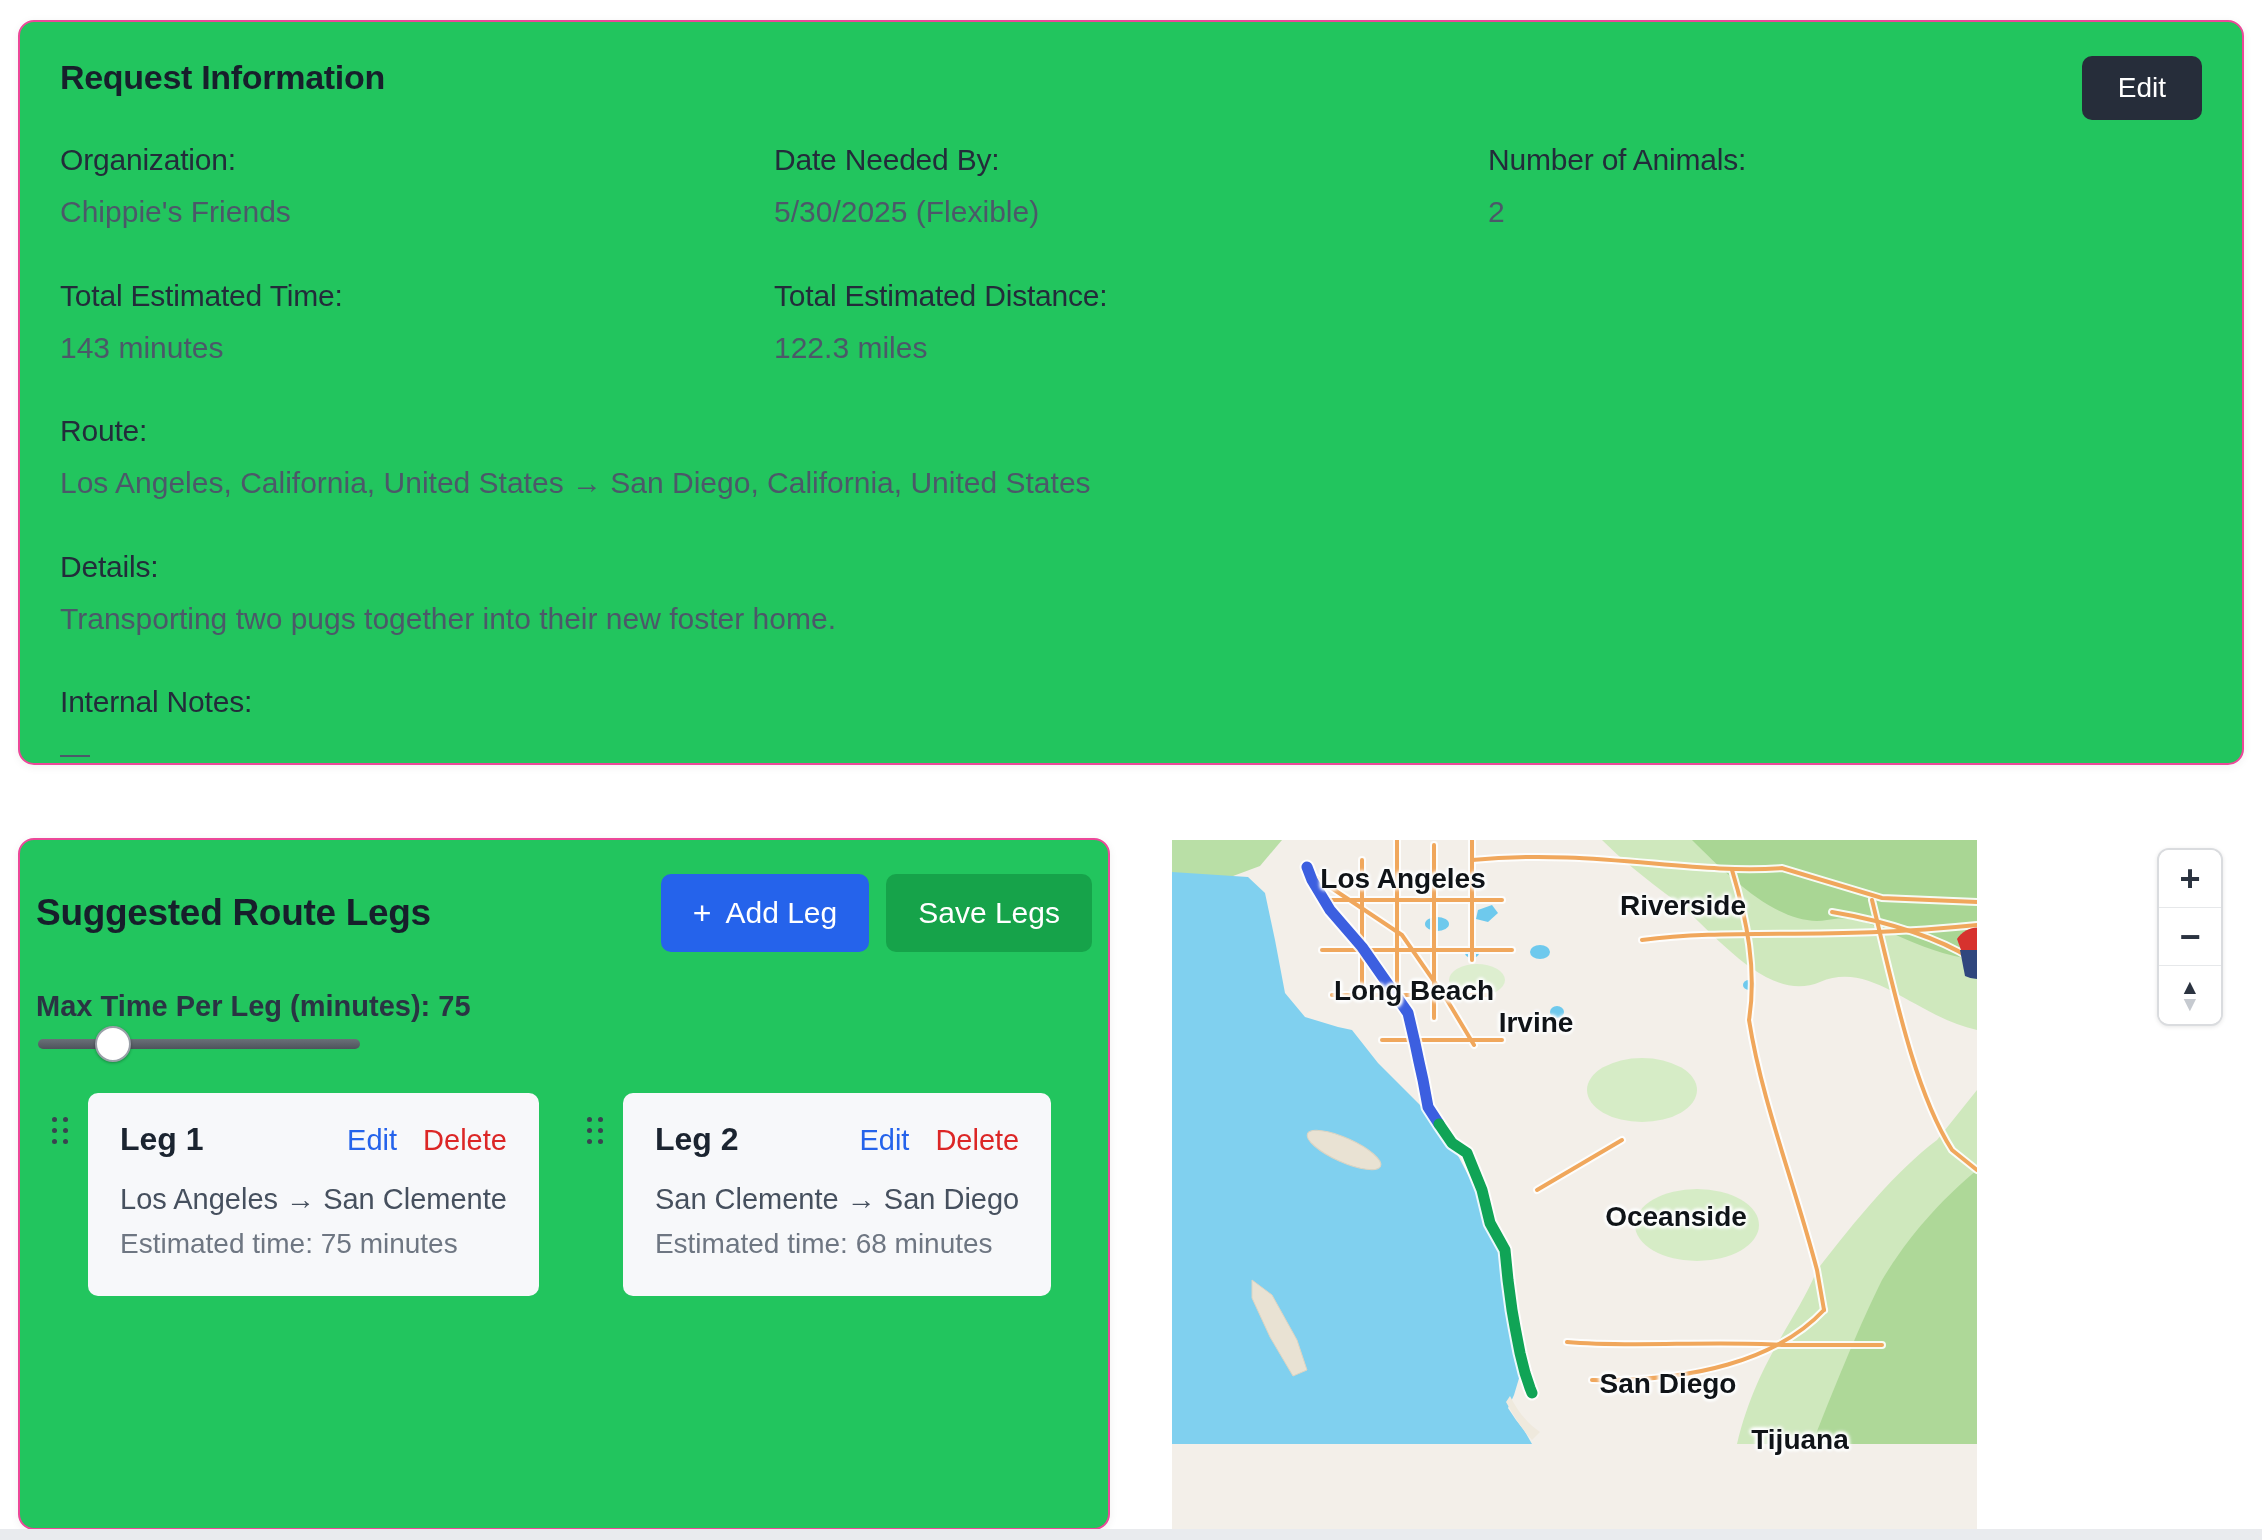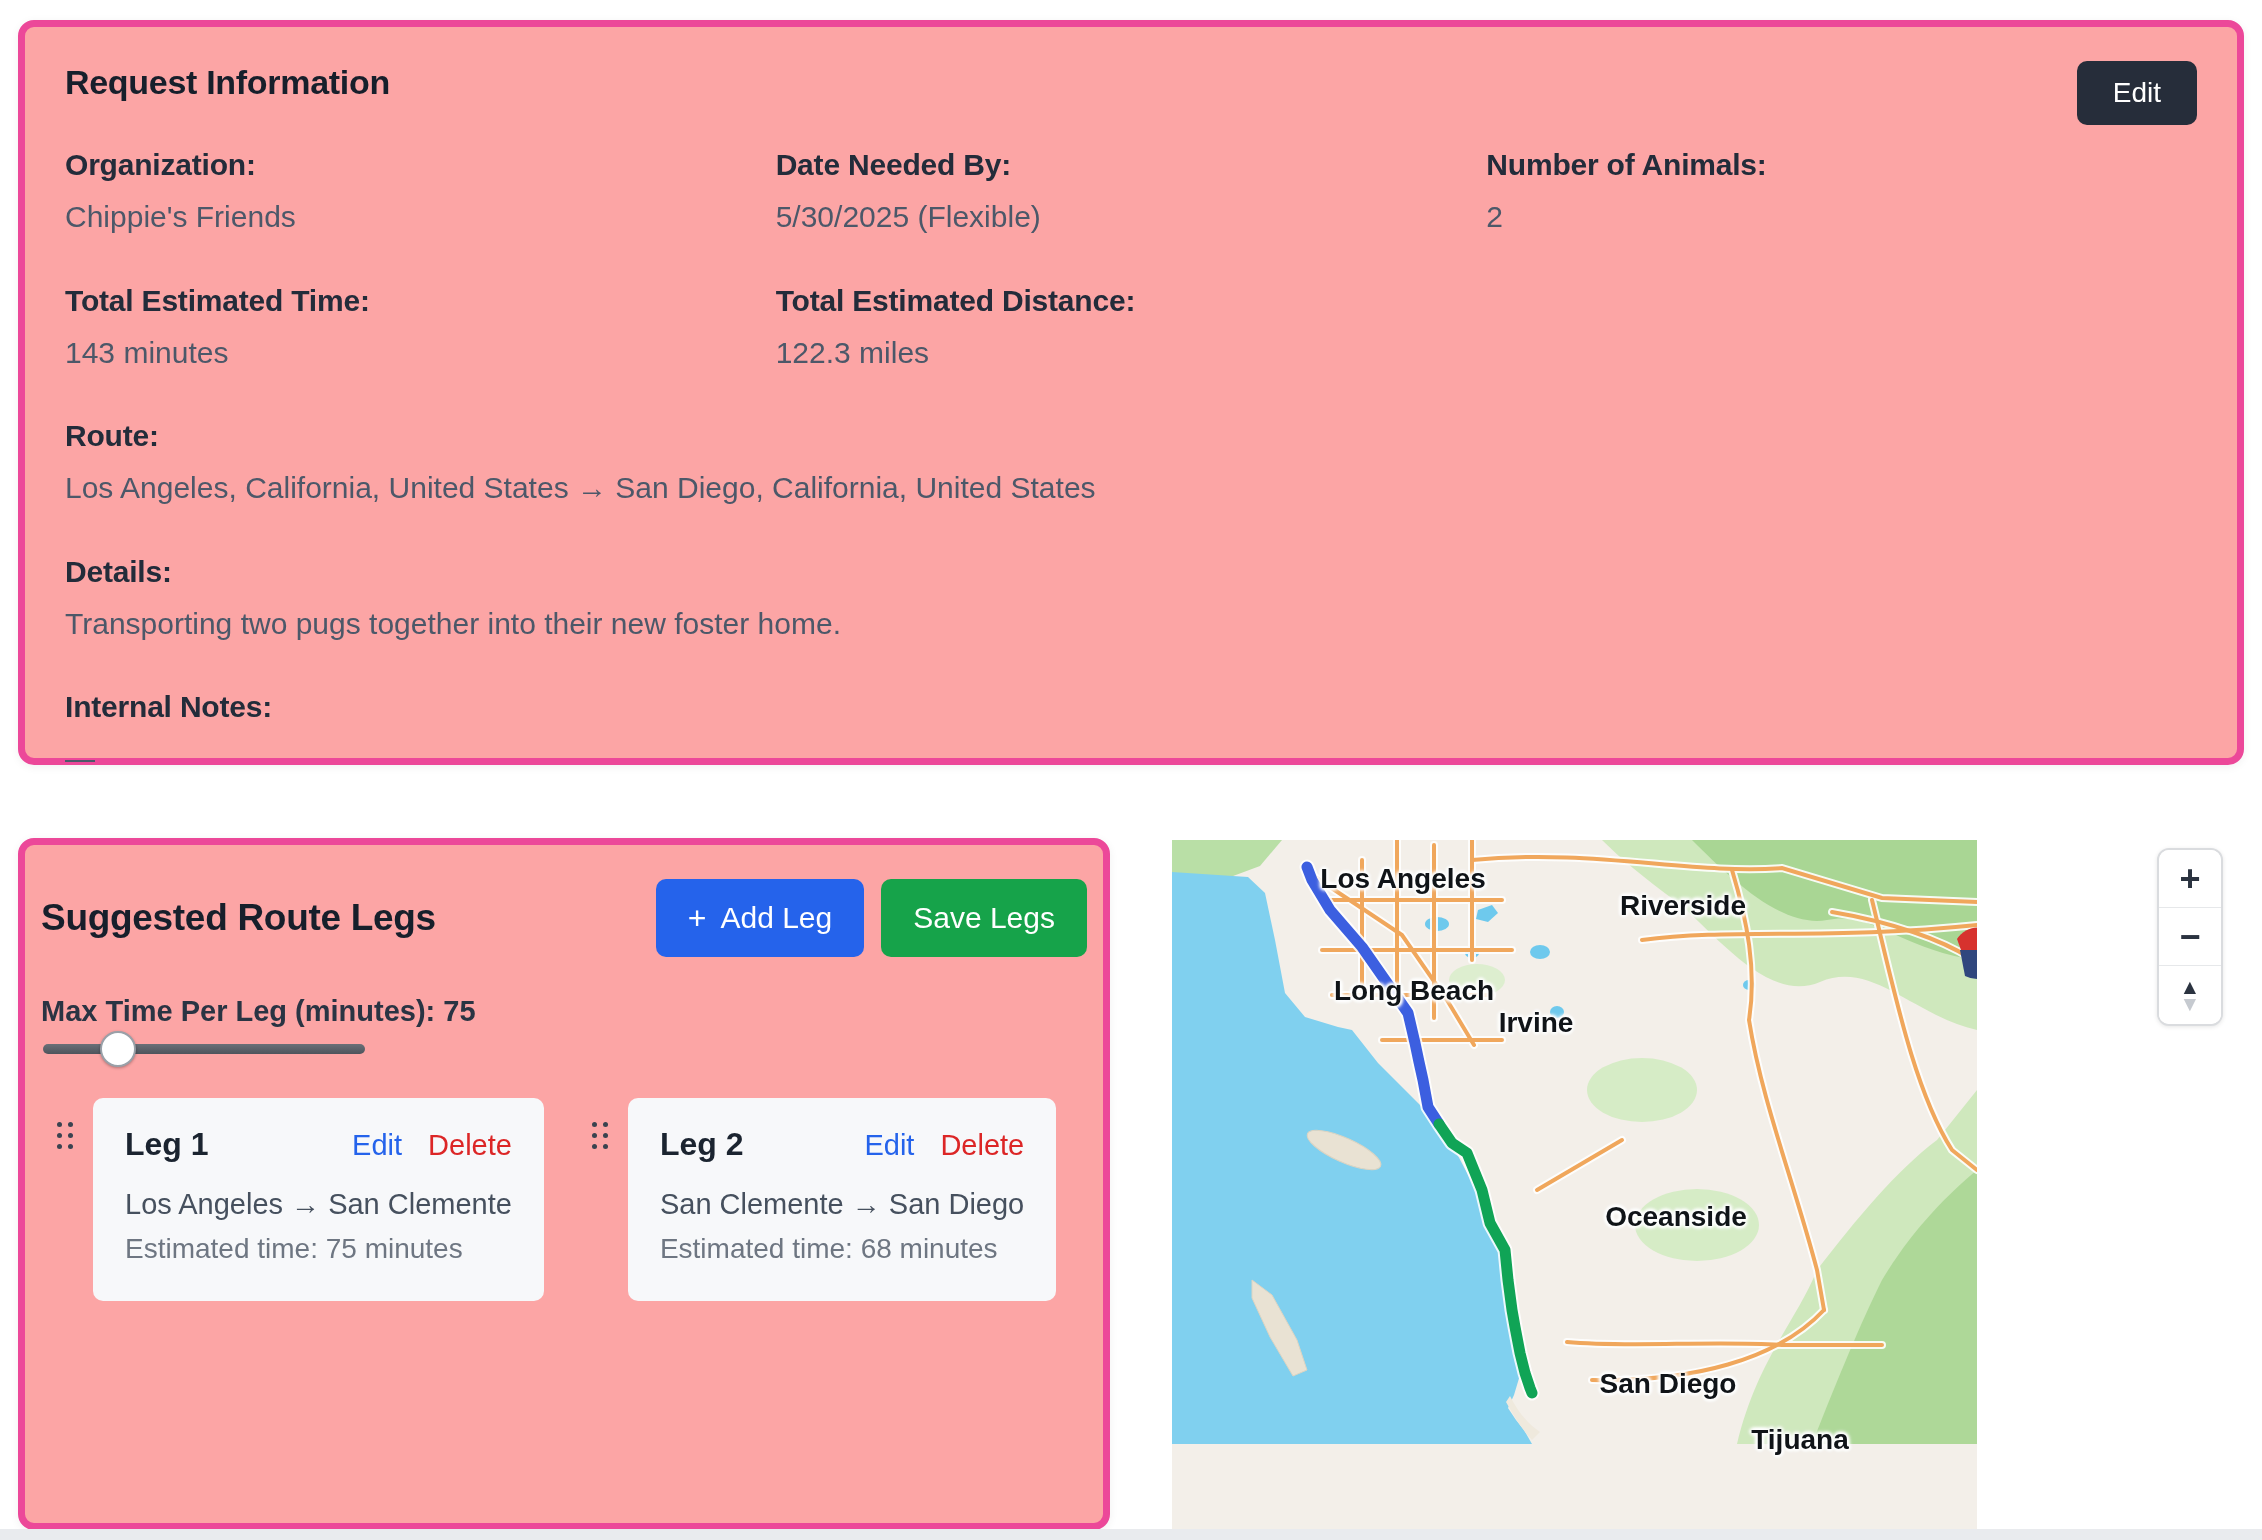--- a/index.html
+++ b/index.html
@@ -4,33 +4,33 @@
 <style>
   html,body{margin:0;padding:0;}
   body{
     width:2262px;height:1540px;position:relative;overflow:hidden;
     background:#ffffff;font-family:"Liberation Sans",sans-serif;
     -webkit-font-smoothing:antialiased;
   }
   .bottom-strip{position:absolute;left:0;top:1529px;width:2262px;height:11px;background:#e9ebee;}
 
   .card{
-    position:absolute;box-sizing:border-box;background:#fca5a5;
-    border:7px solid #ec4899;border-radius:16px;
+    position:absolute;box-sizing:border-box;background:#22c55e;
+    border:2px solid #ec4899;border-radius:16px;
     box-shadow:0 2px 10px rgba(15,23,42,.06);
   }
   
   #request-card{left:18px;top:20px;width:2226px;height:745px;padding:36px 40px;}
   .card-title{font-size:34px;font-weight:700;color:#171f2b;letter-spacing:-.3px;}
   .edit-btn{
     position:absolute;top:34px;right:40px;background:#262d3a;color:#fff;
     font-family:inherit;font-size:28px;padding:16px 36px;border:none;border-radius:10px;cursor:pointer;
   }
   .fields-grid{margin-top:46px;display:grid;grid-template-columns:repeat(3,1fr);row-gap:48px;}
-  .field label{display:block;font-size:30px;font-weight:700;color:#232c3a;margin-bottom:16px;letter-spacing:-.2px;}
+  .field label{display:block;font-size:30px;font-weight:400;color:#232c3a;margin-bottom:16px;letter-spacing:-.2px;}
   .field .value{font-size:30px;color:#4c5869;line-height:1.25;}
   .field.full{grid-column:1/-1;}
 
   
   #legs-card{left:18px;top:838px;width:1092px;height:692px;padding:34px 16px;}
   .legs-header{display:flex;align-items:center;}
   .legs-title{font-size:37px;font-weight:700;color:#171f2b;letter-spacing:-.3px;}
   .flex-spacer{flex:1;}
   .btn{
     display:flex;align-items:center;gap:14px;height:78px;padding:0 32px;

